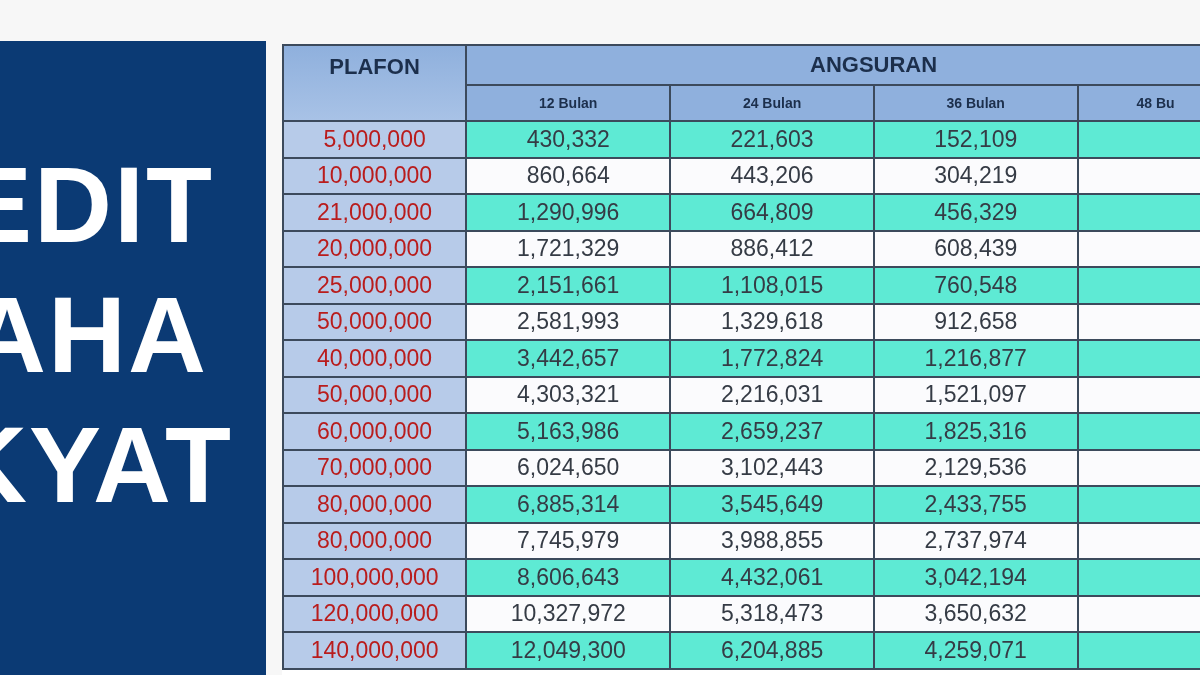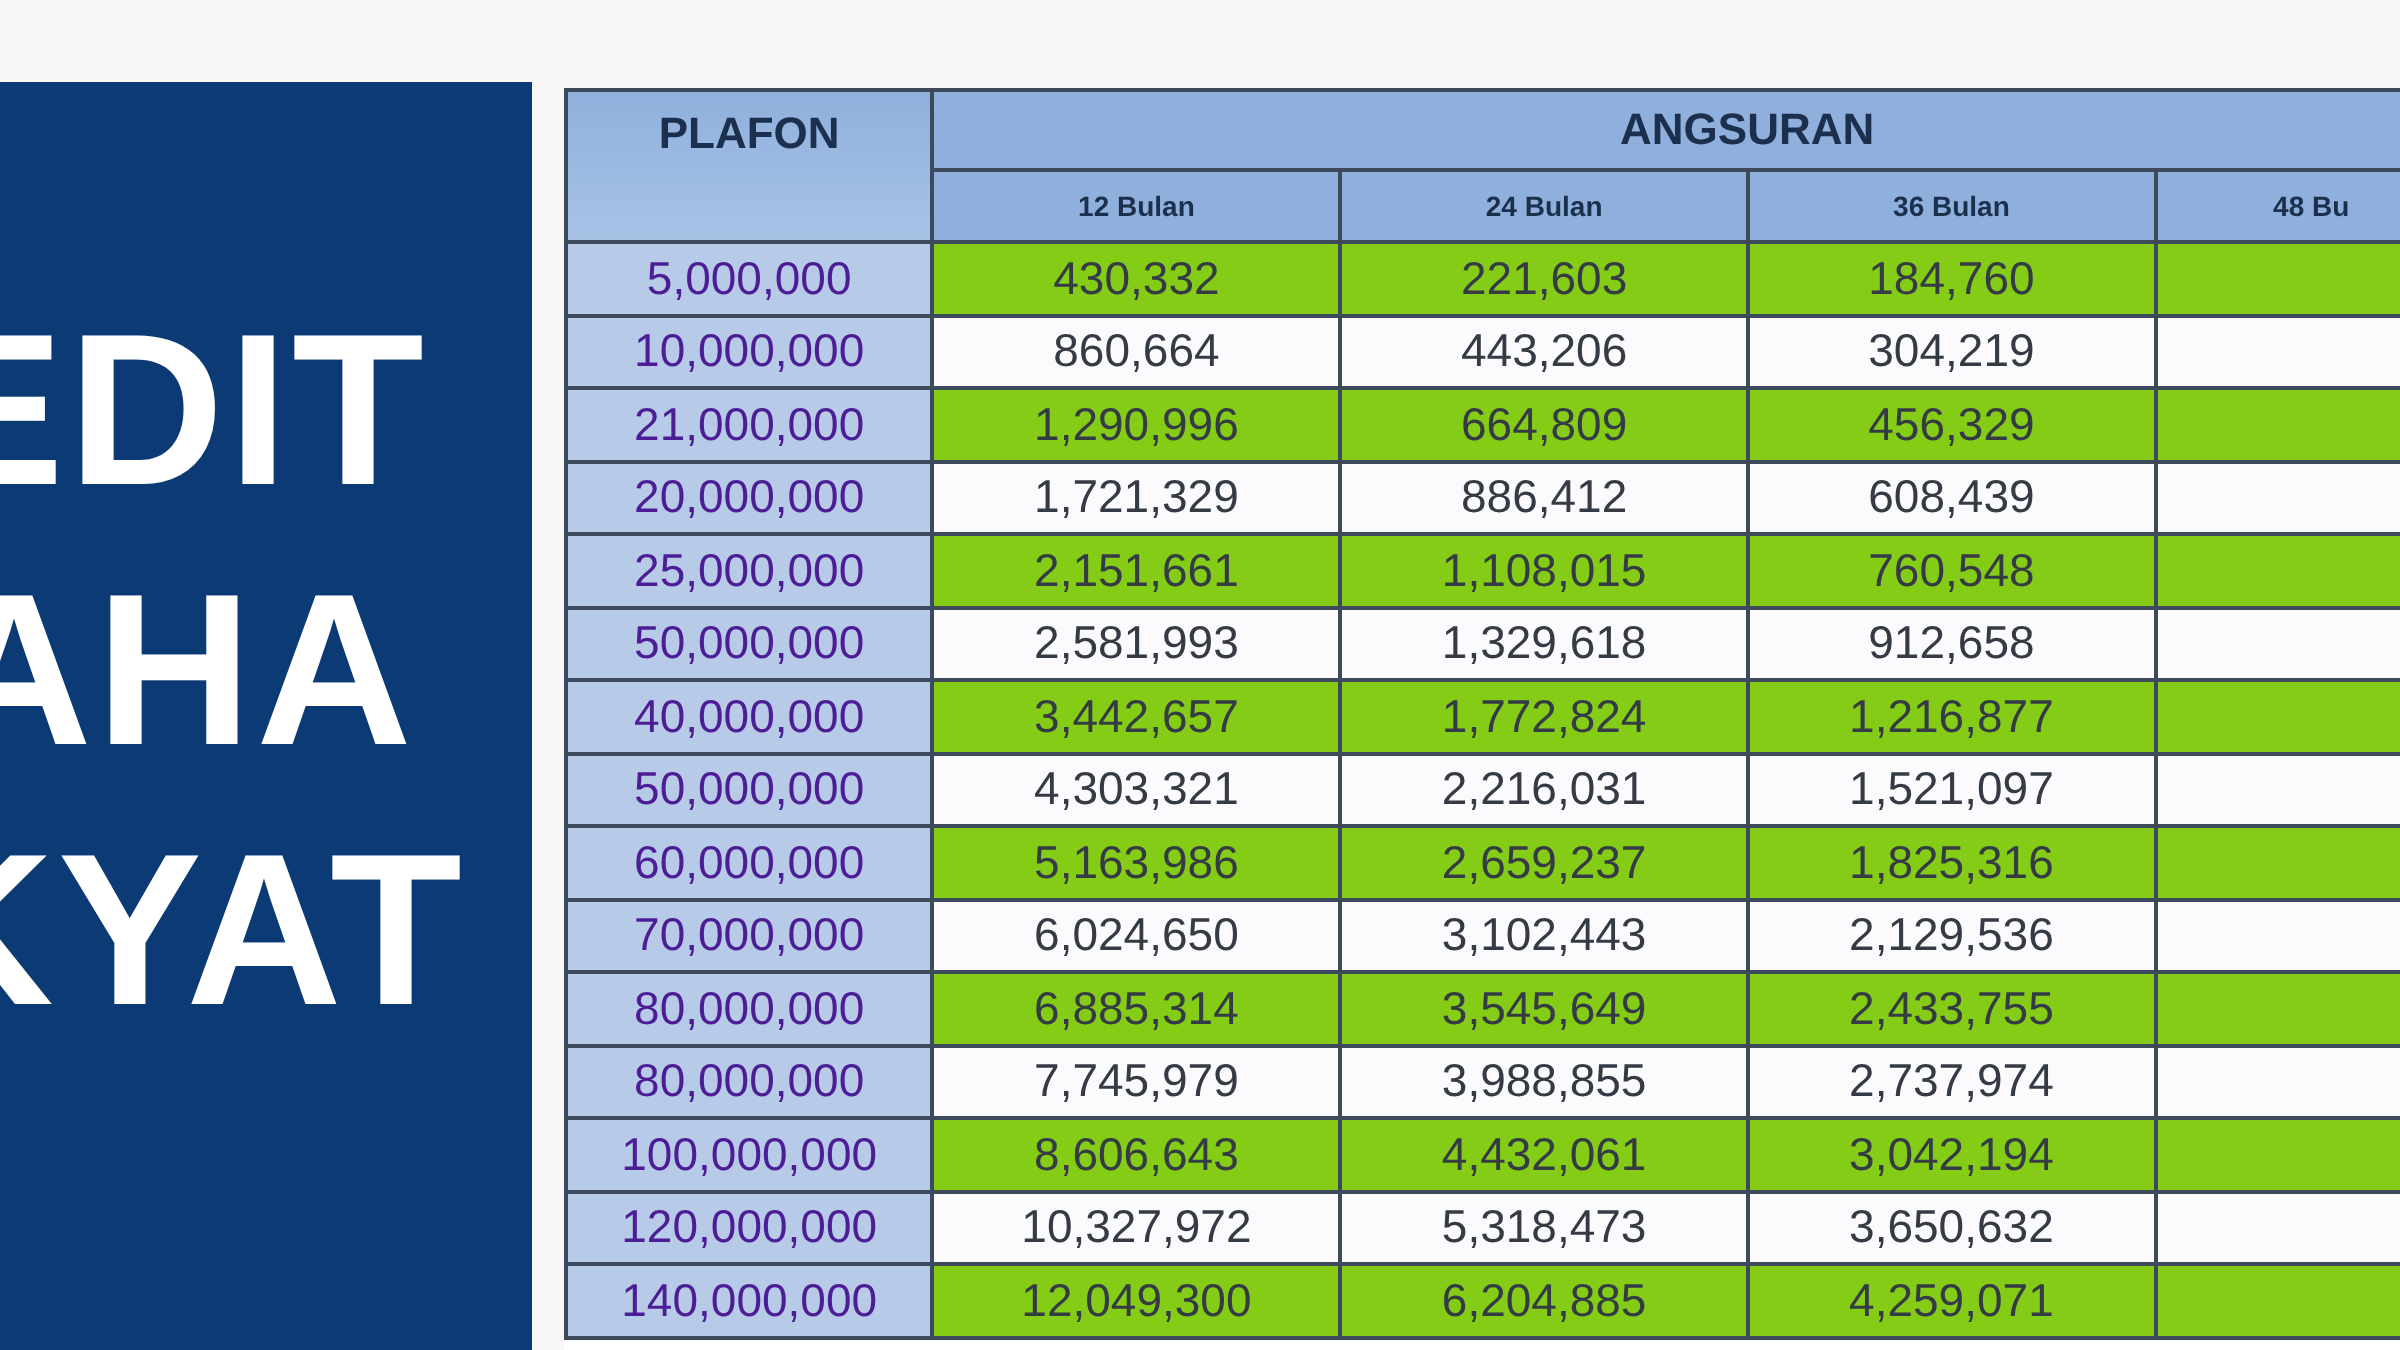--- a/index.html
+++ b/index.html
@@ -48,22 +48,22 @@
     background: #8fb0dd;
     color: #1c2f4c;
     font-weight: bold;
   }
   th.plafon {
     font-size: 22px; vertical-align: top; padding-top: 8px;
     background: linear-gradient(#8fb0dd, #a8c2e6);
   }
   th.angsuran { font-size: 22px; height: 38px; }
   th.sub { font-size: 14px; height: 34px; }
-  td.plafon-cell { background: #b7cbe9; color: #4c1d95; }
-  tr.odd td.val { background: #84cc16; }
+  td.plafon-cell { background: #b7cbe9; color: #b91c1c; }
+  tr.odd td.val { background: #5eead4; }
   tr.even td.val { background: #fbfbfd; }
   td.val48 { text-align: right; padding-right: 6px; }
   col.c0 { width: 185px; }
   col.c1 { width: 207px; }
   col.c2 { width: 207px; }
   col.c3 { width: 207px; }
   col.c4 { width: 207px; }
 </style>
 </head>
 <body>
@@ -93,21 +93,21 @@
         <th class="sub">24 Bulan</th>
         <th class="sub">36 Bulan</th>
         <th class="sub" style="text-align:left;padding-left:58px;">48 Bu</th>
       </tr>
     </thead>
     <tbody id="tbody">
         <tr class="odd">
           <td class="plafon-cell">5,000,000</td>
           <td class="val">430,332</td>
           <td class="val">221,603</td>
-          <td class="val">184,760</td>
+          <td class="val">152,109</td>
           <td class="val val48">-</td>
         </tr>
         <tr class="even">
           <td class="plafon-cell">10,000,000</td>
           <td class="val">860,664</td>
           <td class="val">443,206</td>
           <td class="val">304,219</td>
           <td class="val val48">-</td>
         </tr>
         <tr class="odd">

